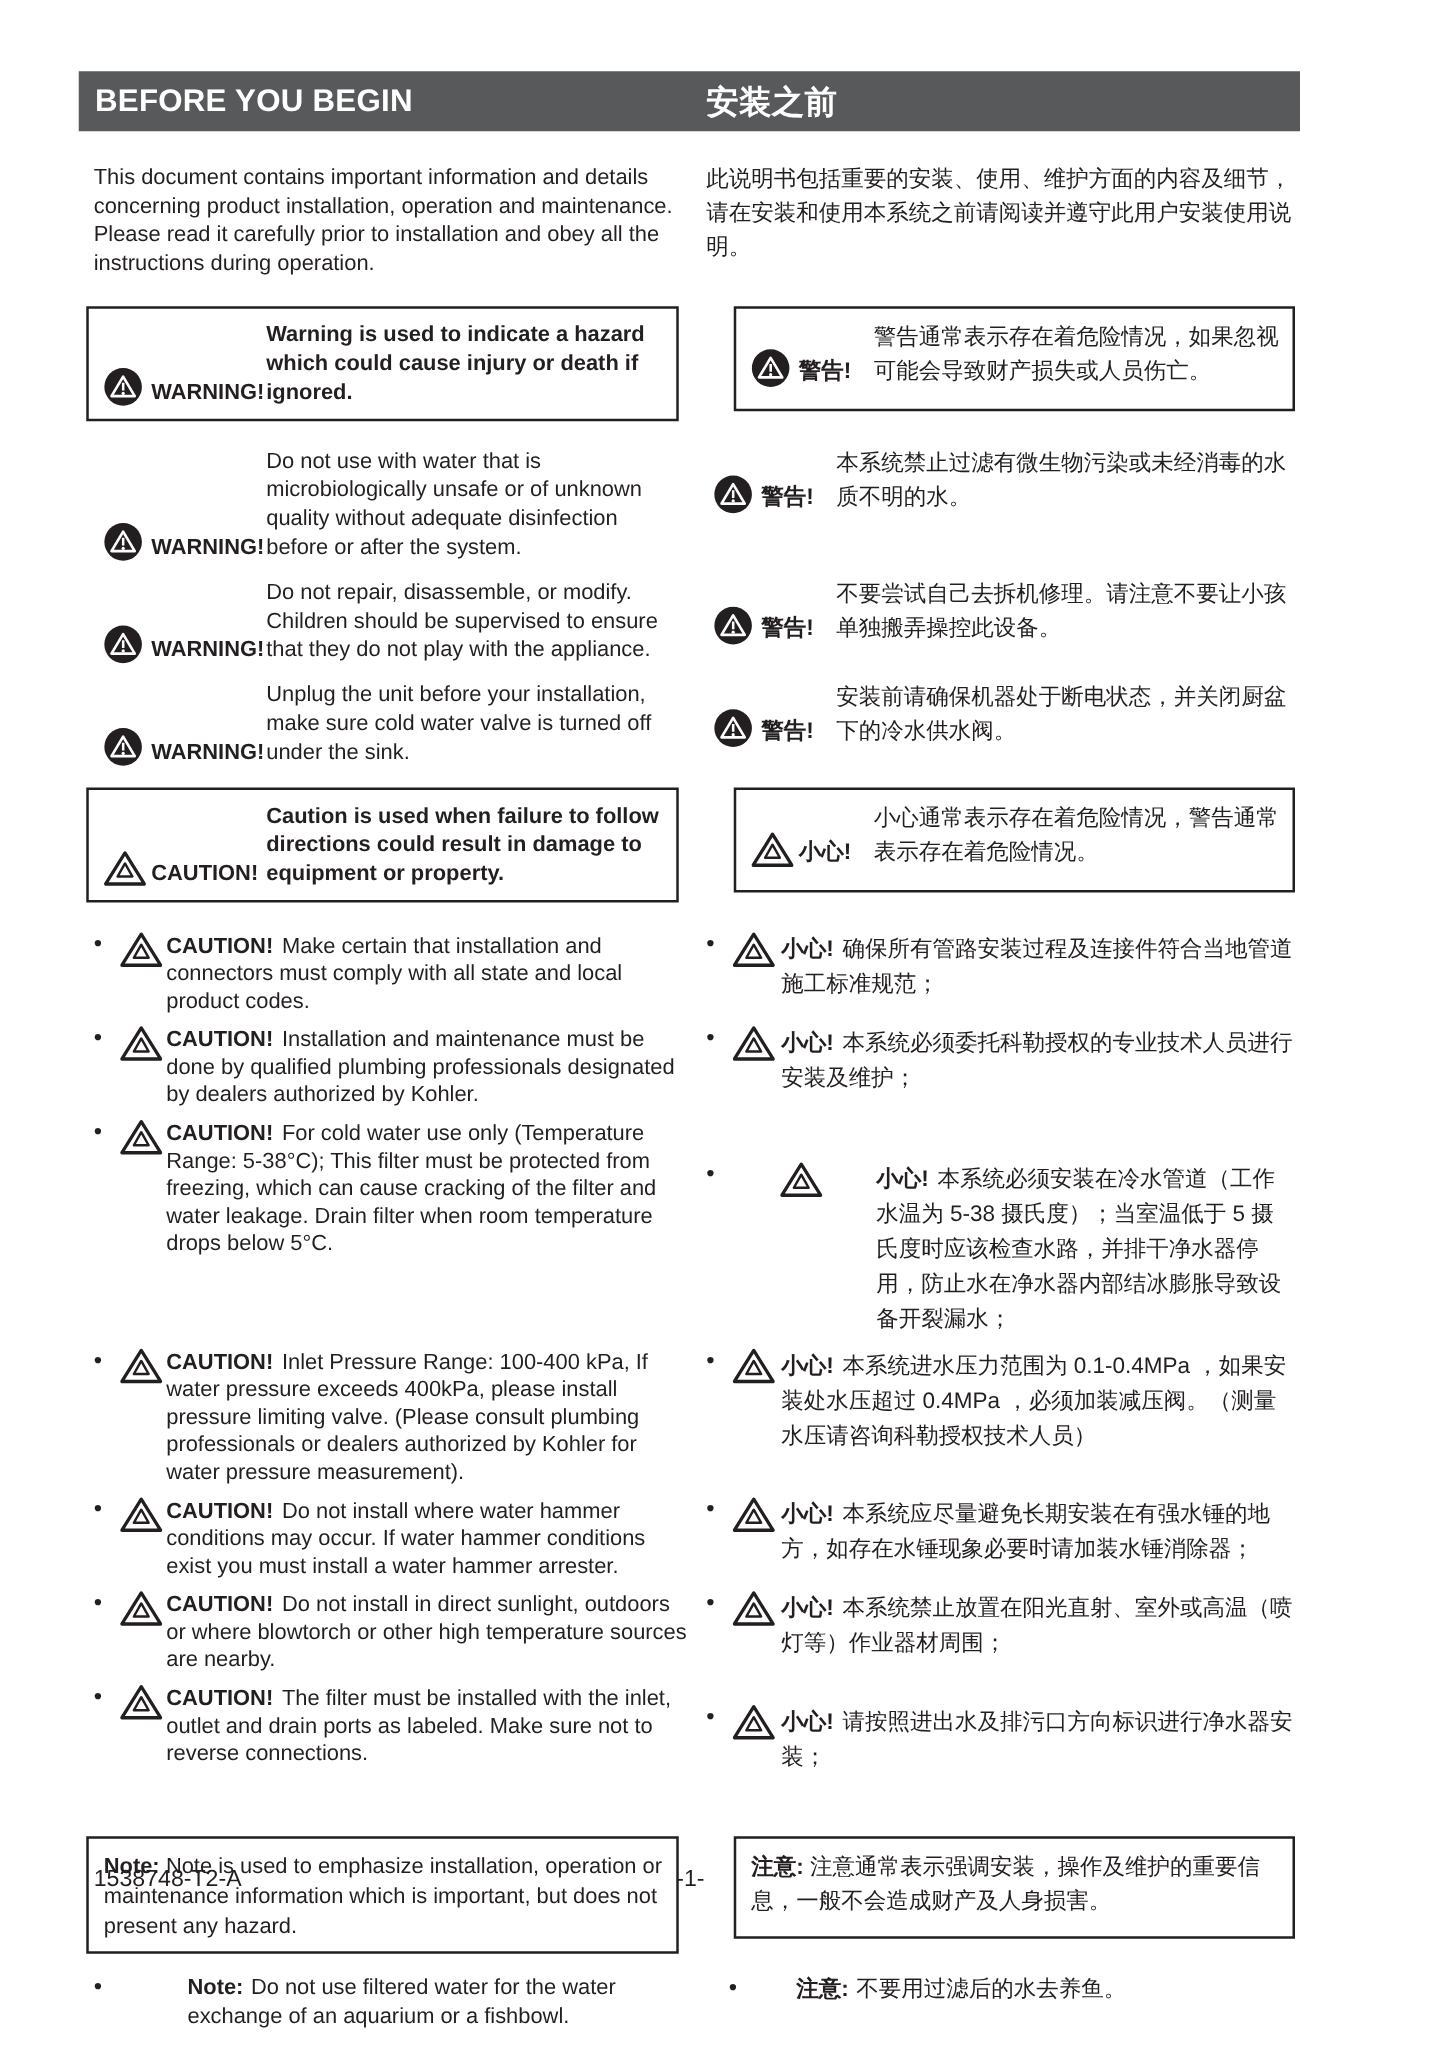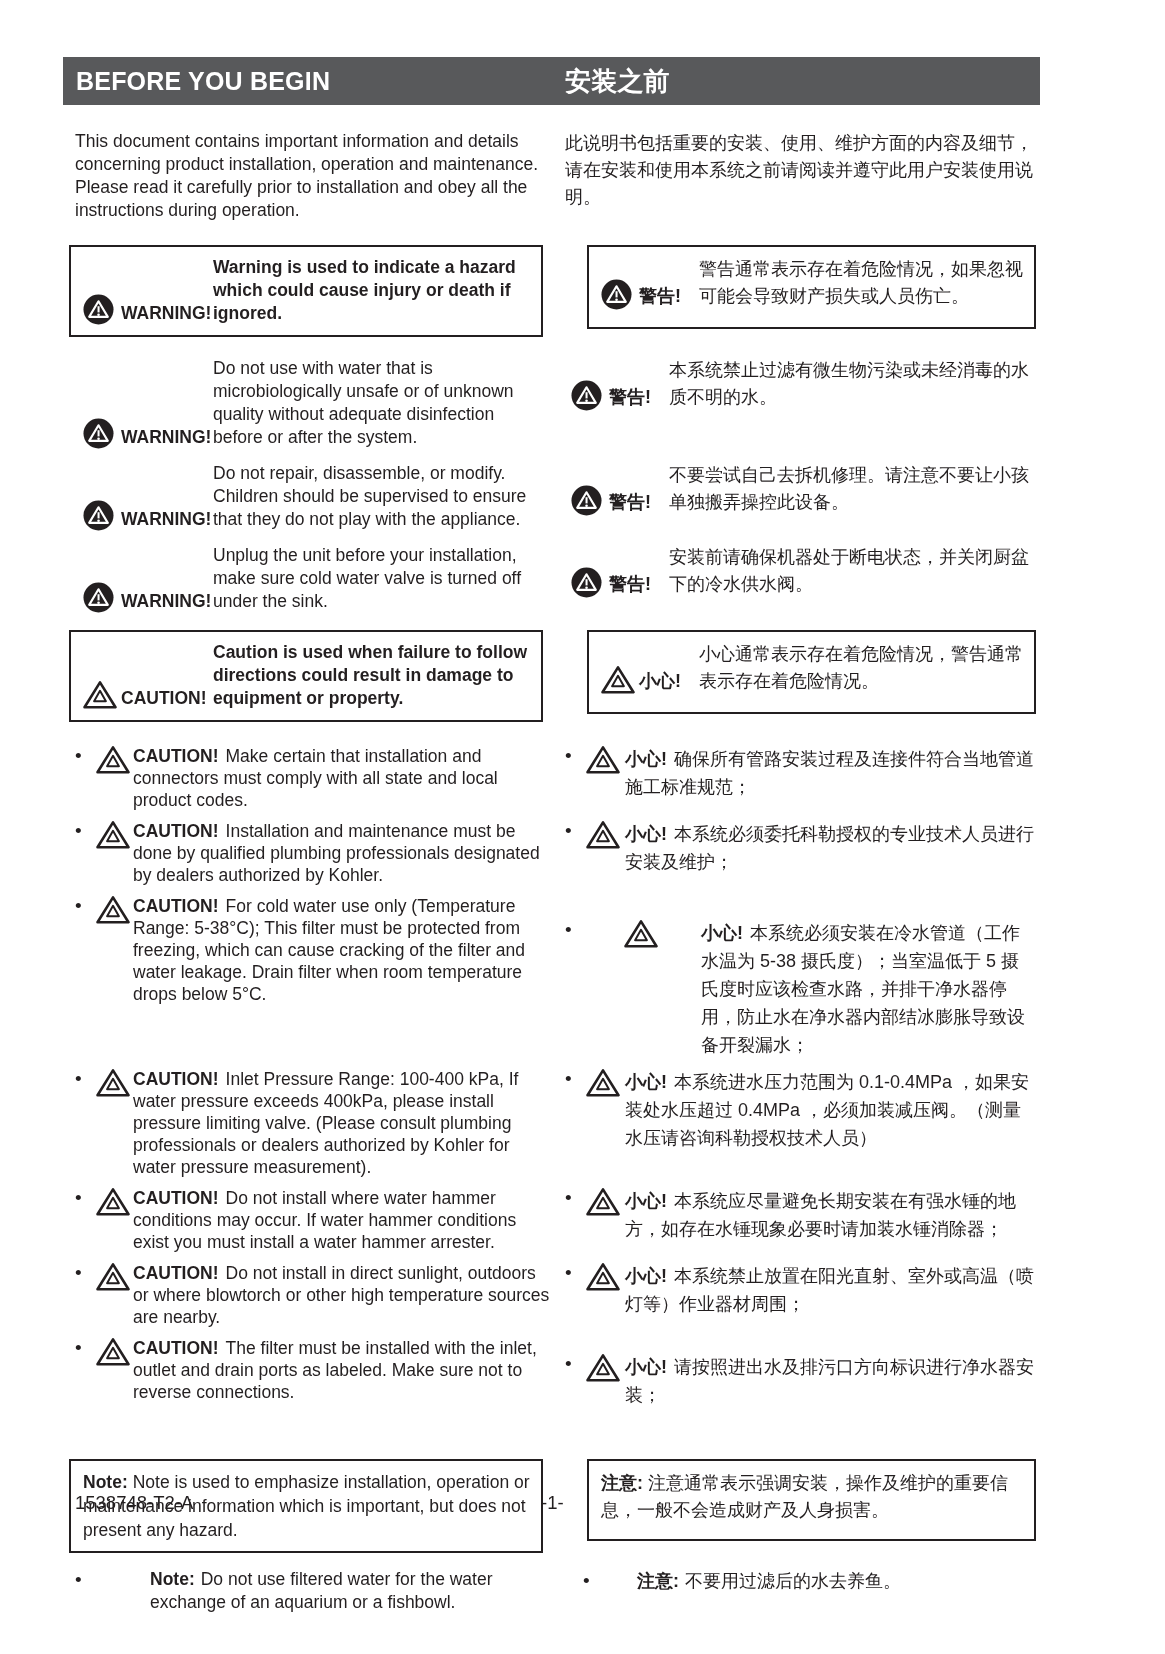--- a/index.html
+++ b/index.html
@@ -334,21 +334,21 @@
           <span class="icol">
               <svg class="cicon" viewBox="0 0 36 32">
                 <path d="M18 2.5 L34.5 29 H1.5 Z" fill="none" stroke="currentColor" stroke-width="2.8" stroke-linejoin="round"></path>
                 <path d="M18 11.5 L24.3 22.6 H11.7 Z" fill="none" stroke="currentColor" stroke-width="2.1" stroke-linejoin="round"></path>
               </svg>
             </span>
           <p class="b-text"><b>CAUTION!</b><span>For cold water use only (Temperature Range: 5-38°C); This filter must be protected from freezing, which can cause cracking of the filter and water leakage. Drain filter when room temperature drops below 5°C.</span></p>
         </div>
       </div>
       <div class="col">
-        <div class="bullet zh" style="margin-top:24px;gap:38px;">
+        <div class="bullet zh" style="margin-top:34px;gap:38px;">
           <span class="dot"></span>
           <span class="icol">
               <svg class="cicon" viewBox="0 0 36 32">
                 <path d="M18 2.5 L34.5 29 H1.5 Z" fill="none" stroke="currentColor" stroke-width="2.8" stroke-linejoin="round"></path>
                 <path d="M18 11.5 L24.3 22.6 H11.7 Z" fill="none" stroke="currentColor" stroke-width="2.1" stroke-linejoin="round"></path>
               </svg>
             </span>
           <p class="b-text"><b>小心!</b><span>本系统必须安装在冷水管道（工作水温为 5-38 摄氏度）；当室温低于 5 摄氏度时应该检查水路，并排干净水器停用，防止水在净水器内部结冰膨胀导致设备开裂漏水；</span></p>
         </div>
       </div>

